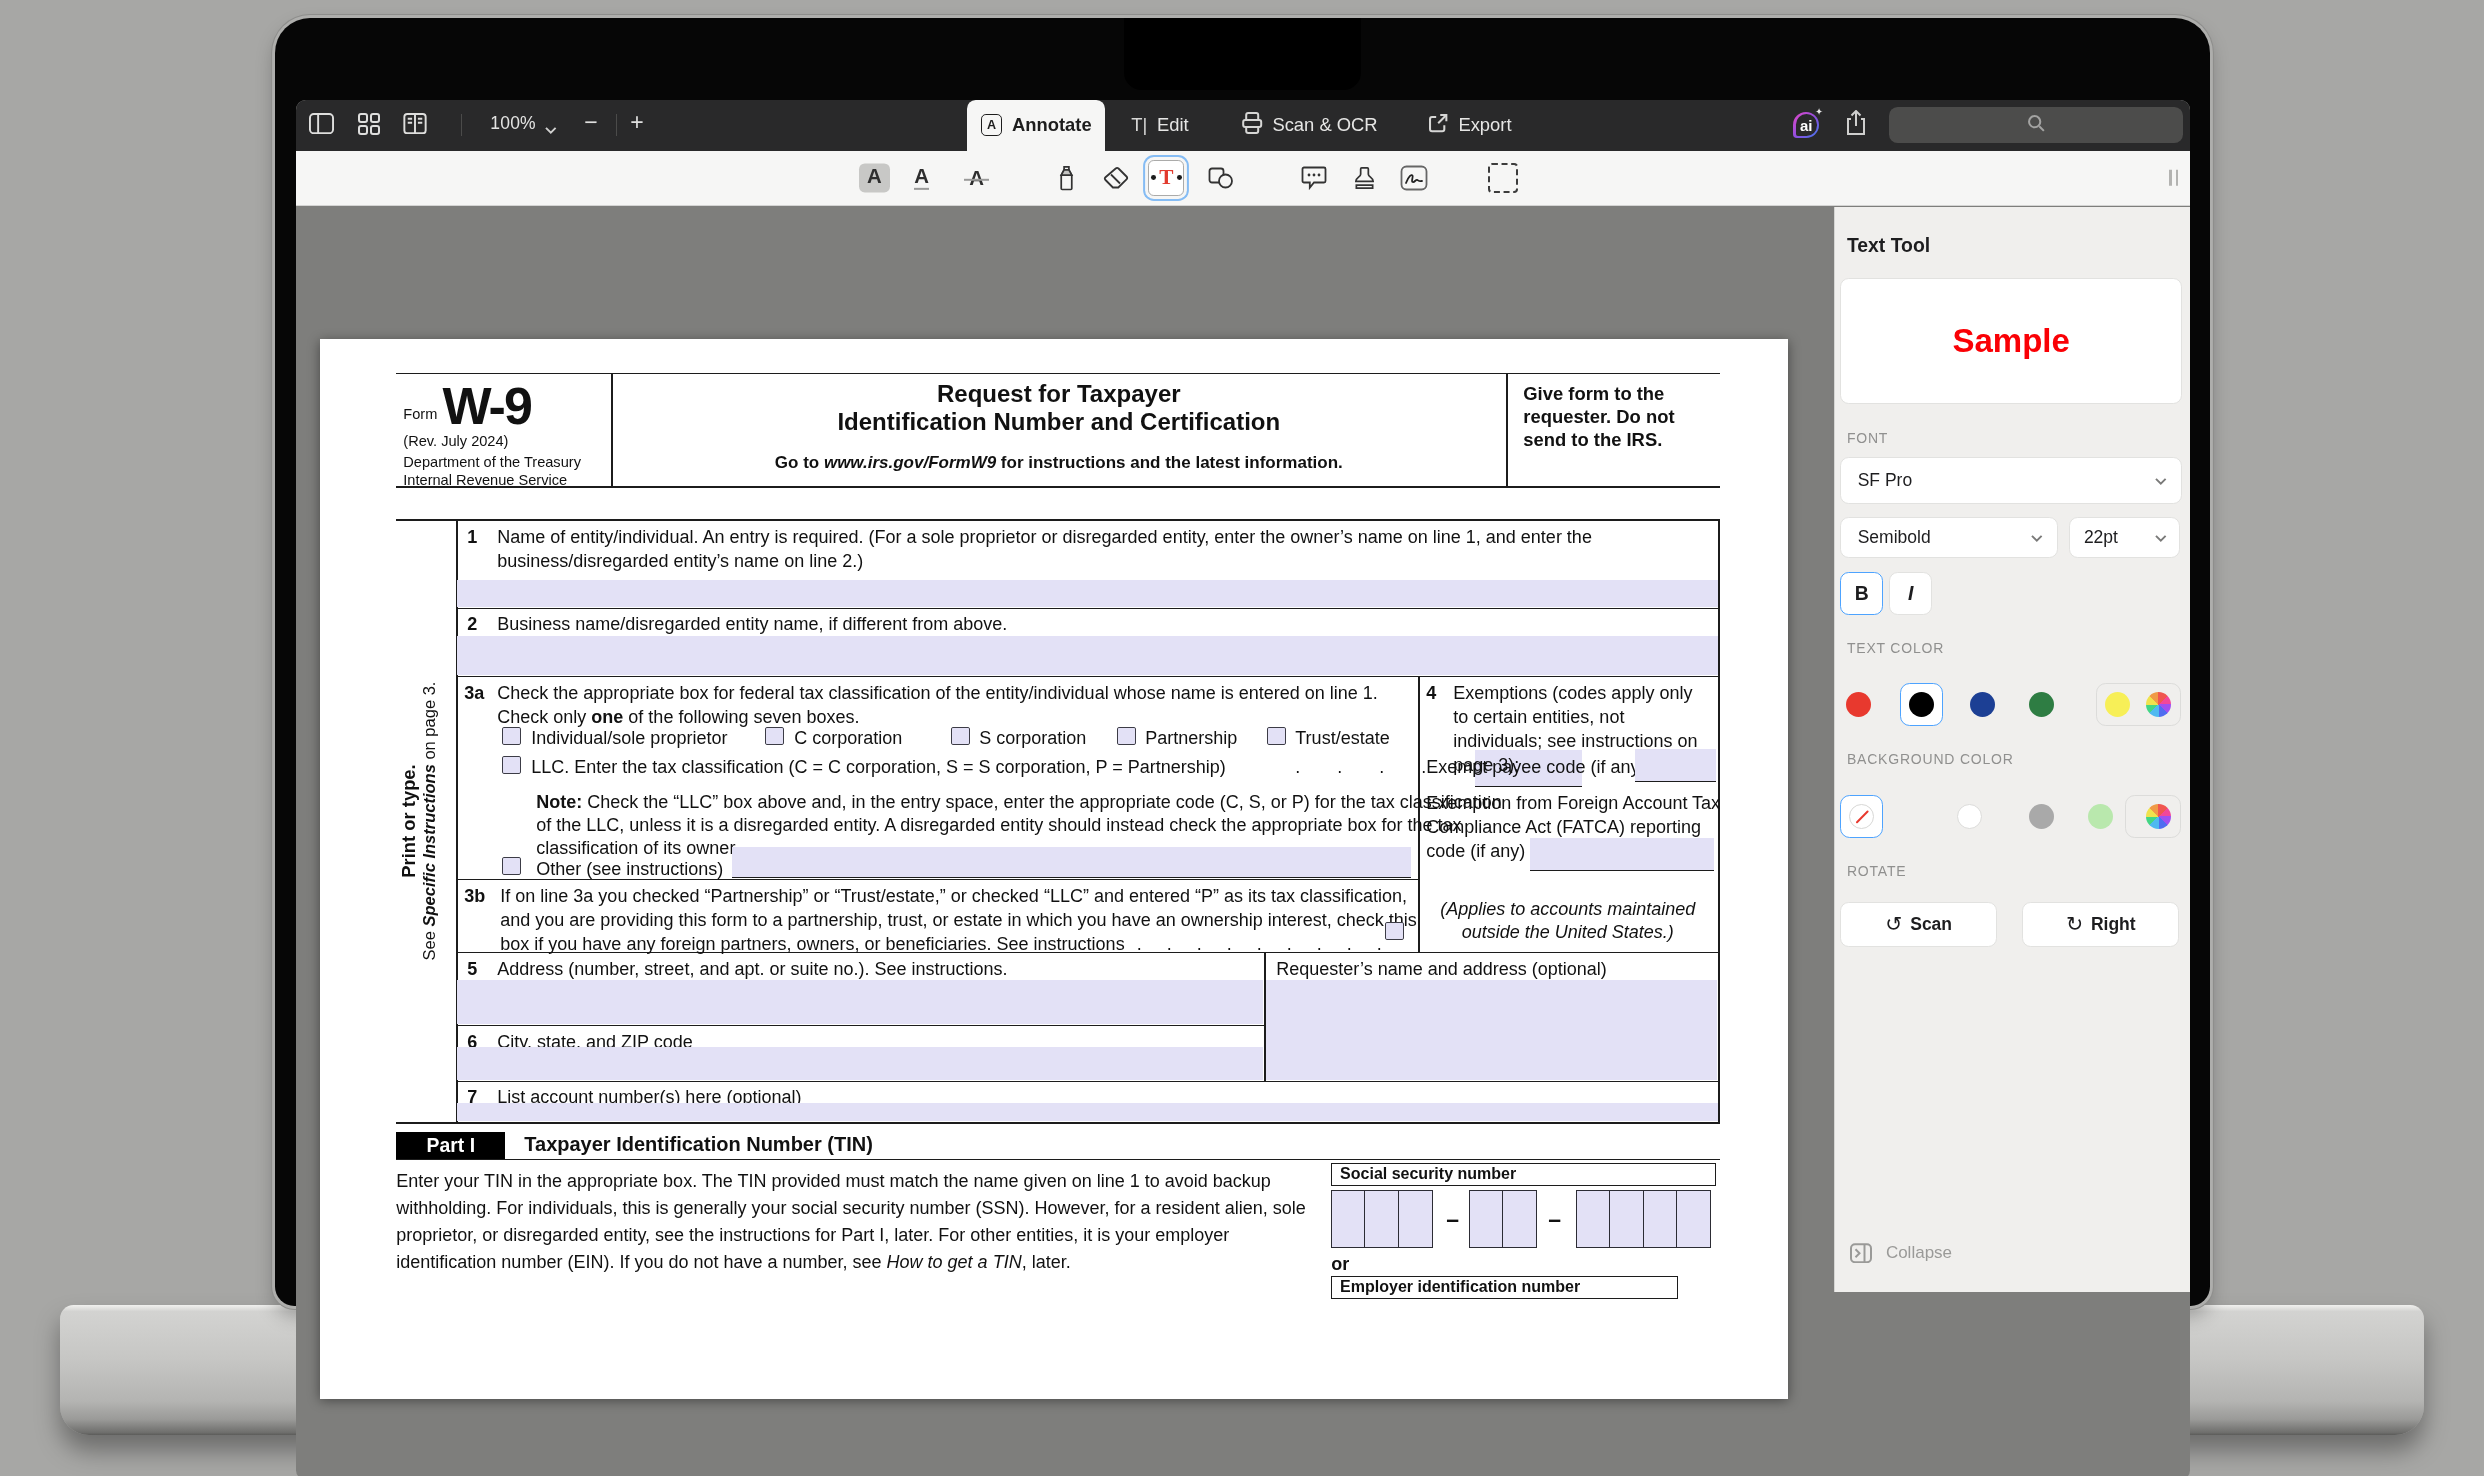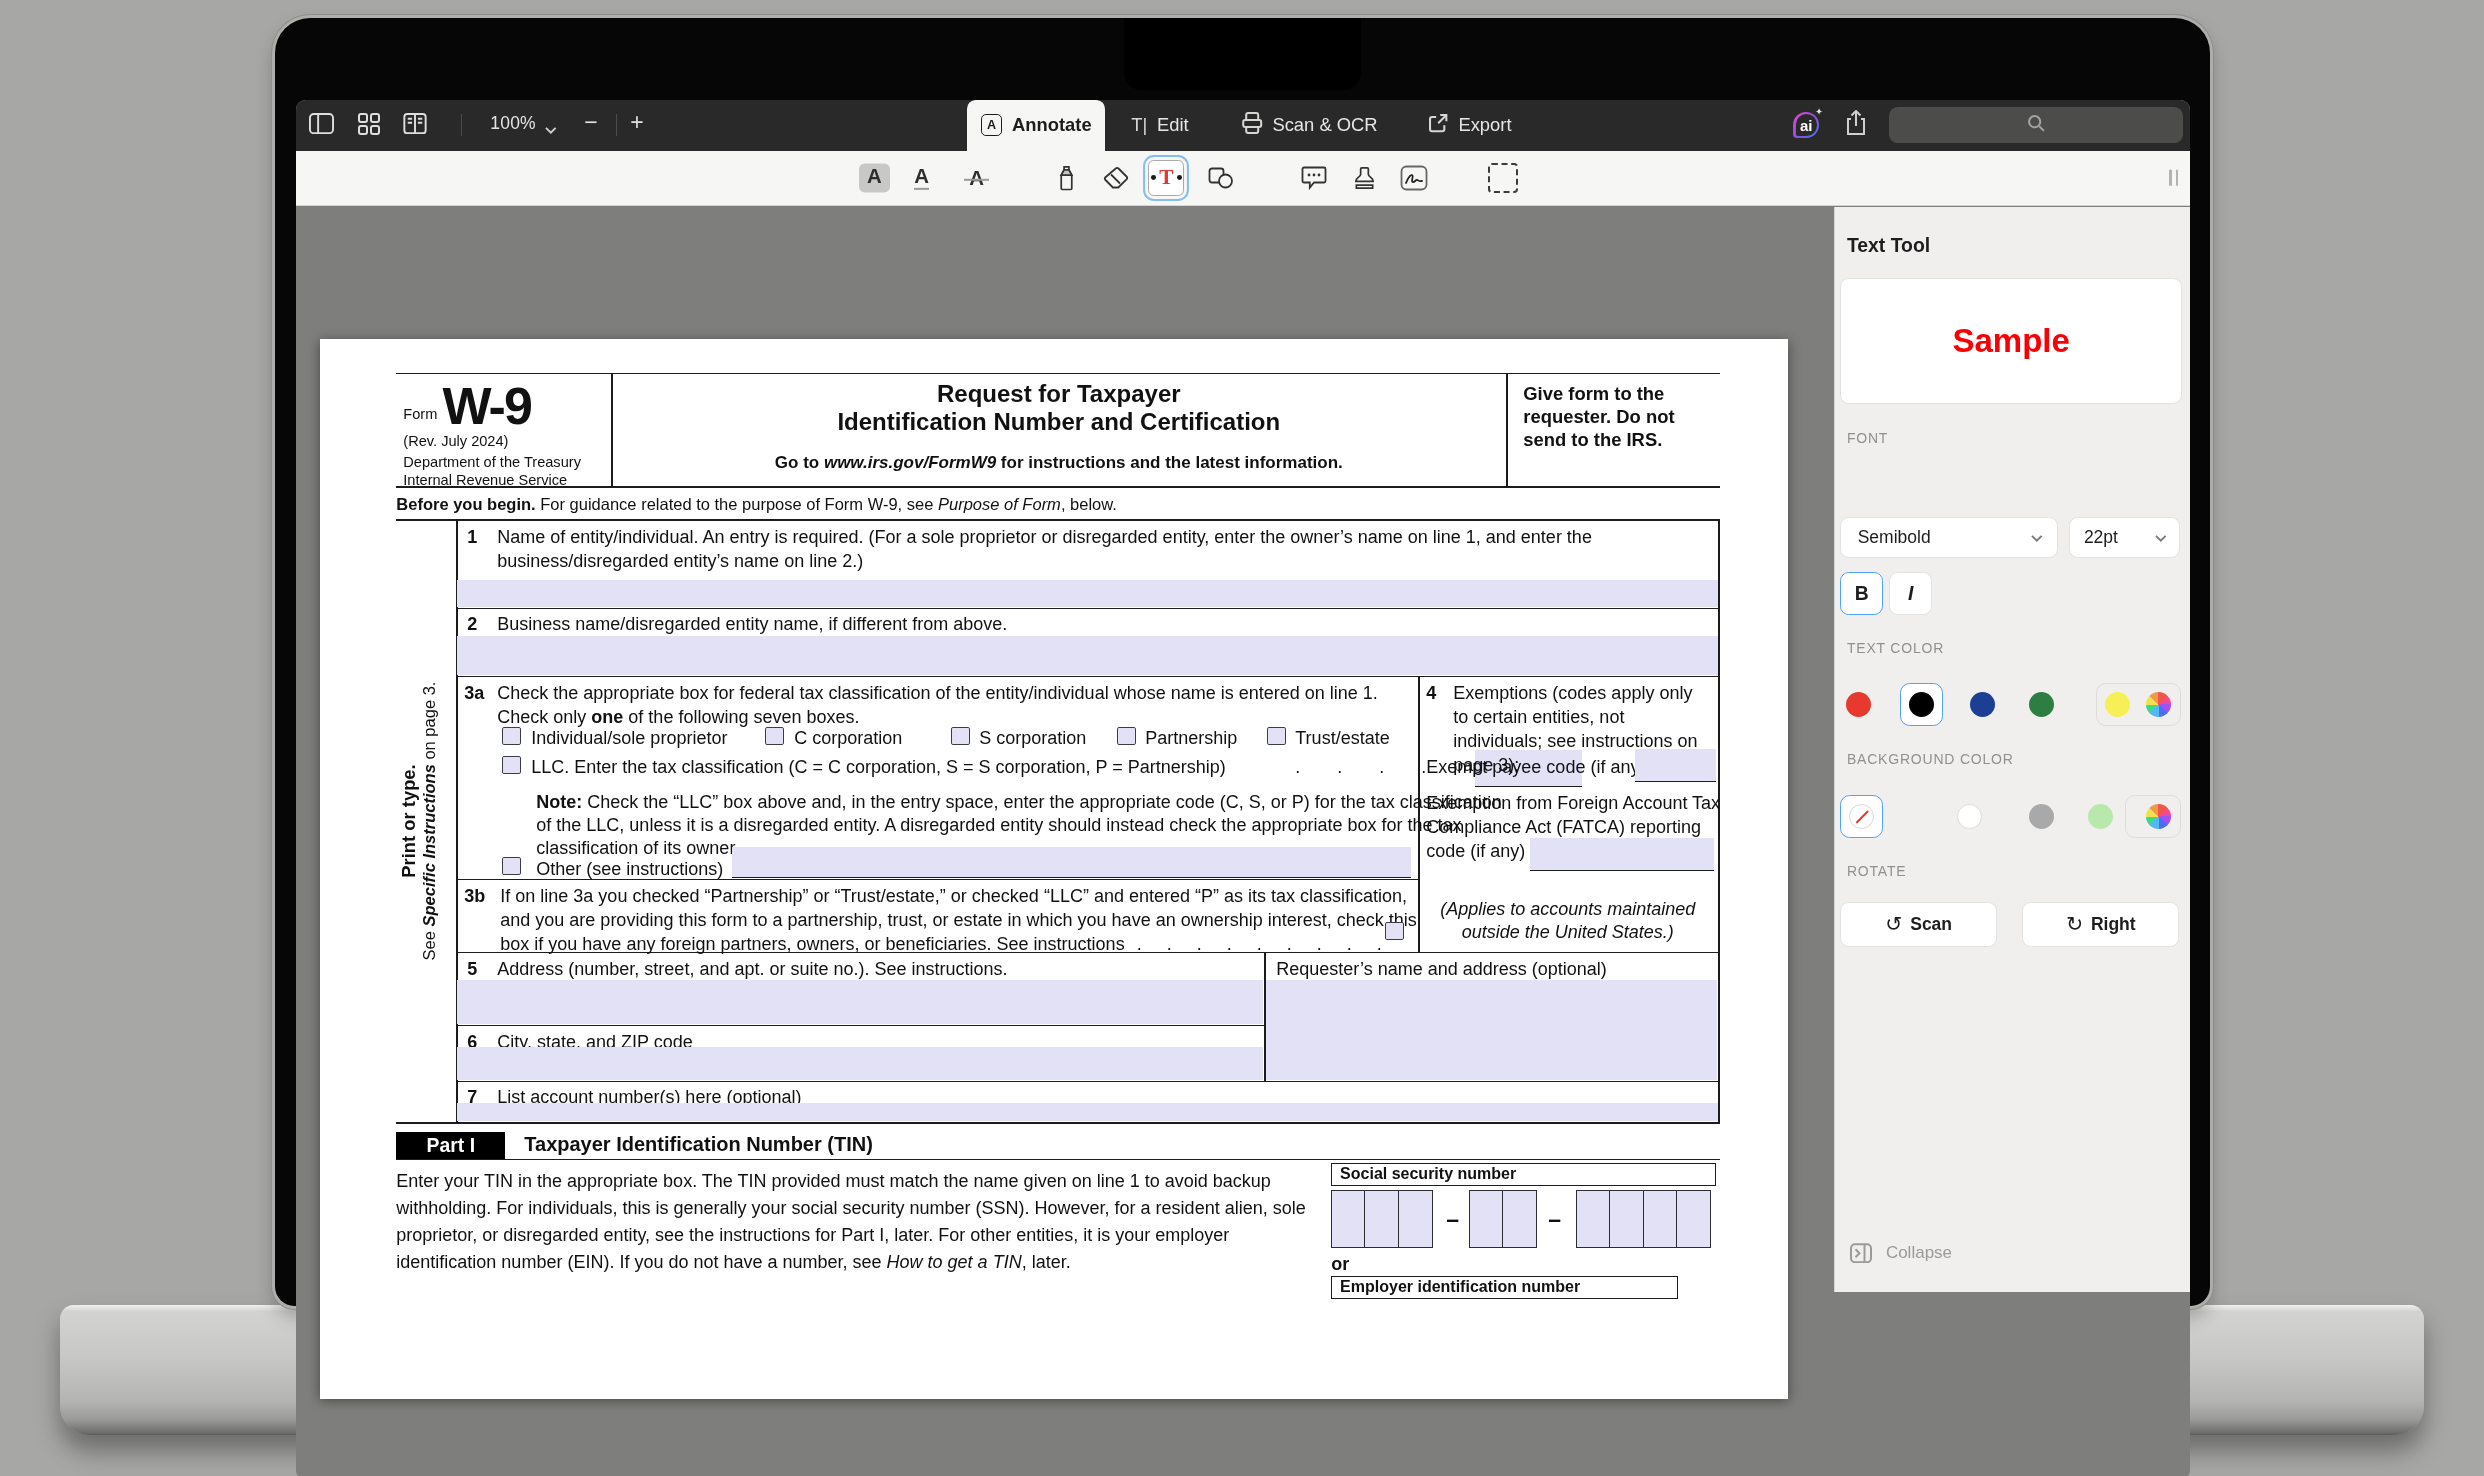--- a/index.html
+++ b/index.html
@@ -261,23 +261,20 @@
         <div class="ft" style="left:83px; top:132px; font-size:14.6px; line-height:18.4px;">Internal Revenue Service</div>
 
         <div class="ft fb" style="left:291px; top:41px; width:895px; text-align:center; font-size:24px; line-height:28px;">
           <span>Request for Taxpayer</span><br><span>Identification Number and Certification</span>
         </div>
         <div class="ft fb" style="left:291px; top:112px; width:895px; text-align:center; font-size:17px;">
           <span>Go to </span><span class="fi">www.irs.gov/FormW9</span><span> for instructions and the latest information.</span>
         </div>
         <div class="ft fb" style="left:1203px; top:43px; width:186px; font-size:18.4px; line-height:23px;">Give form to the requester. Do not send to the IRS.</div>
 
-        <div class="ft" style="left:76px; top:153px; font-size:16.5px;">
-          <span class="fb">Before you begin.</span><span> For guidance related to the purpose of Form W-9, see </span><span class="fi">Purpose of Form</span><span>, below.</span>
-        </div>
         <div class="hline thick" style="left:76px; top:180px; width:1324px;"></div>
 
         <div class="vline" style="left:136px; top:180px; height:603px;"></div>
         <div class="vline" style="left:1398px; top:180px; height:603px;"></div>
         <div class="hline" style="left:136px; top:269px; width:1263px;"></div>
         <div class="hline" style="left:136px; top:337px; width:1263px;"></div>
         <div class="hline" style="left:136px; top:540px; width:963px;"></div>
         <div class="hline" style="left:136px; top:613px; width:1263px;"></div>
         <div class="hline" style="left:136px; top:686px; width:808px;"></div>
         <div class="hline" style="left:136px; top:742px; width:1263px;"></div>
@@ -390,20 +387,26 @@
     </div>
 
     <div class="sidebar">
       <div class="abs" style="left:11.6px; top:27px; font-size:19.4px; font-weight:700; color:#1d1d1f;">Text Tool</div>
 
       <div class="sb-card" style="left:4.9px; top:71px; width:342px; height:126px; display:flex; align-items:center; justify-content:center;">
         <span style="font-size: 33px; font-weight: 700; color: rgb(250, 0, 5);">Sample</span>
       </div>
 
       <div class="sb-label" style="left:11.6px; top:223px;">FONT</div>
+      <div class="sb-card dd" style="left:4.9px; top:250px; width:342px; height:47px;">
+        <span>SF Pro</span>
+        <span><svg width="13.6" height="8.7" viewBox="0 0 14 9" fill="none" stroke="#7a7a79" stroke-width="2">
+              <path d="M2 2l5 5 5-5"></path>
+            </svg></span>
+      </div>
       <div class="sb-card dd" style="left:4.9px; top:310px; width:218px; height:41px;">
         <span>Semibold</span>
         <span><svg width="13.6" height="8.7" viewBox="0 0 14 9" fill="none" stroke="#7a7a79" stroke-width="2">
               <path d="M2 2l5 5 5-5"></path>
             </svg></span>
       </div>
       <div class="sb-card dd" style="left:234px; top:310px; width:111px; height:41px; padding:0 11.6px 0 13.6px;">
         <span>22pt</span>
         <span><svg width="13.6" height="8.7" viewBox="0 0 14 9" fill="none" stroke="#7a7a79" stroke-width="2">
               <path d="M2 2l5 5 5-5"></path>

